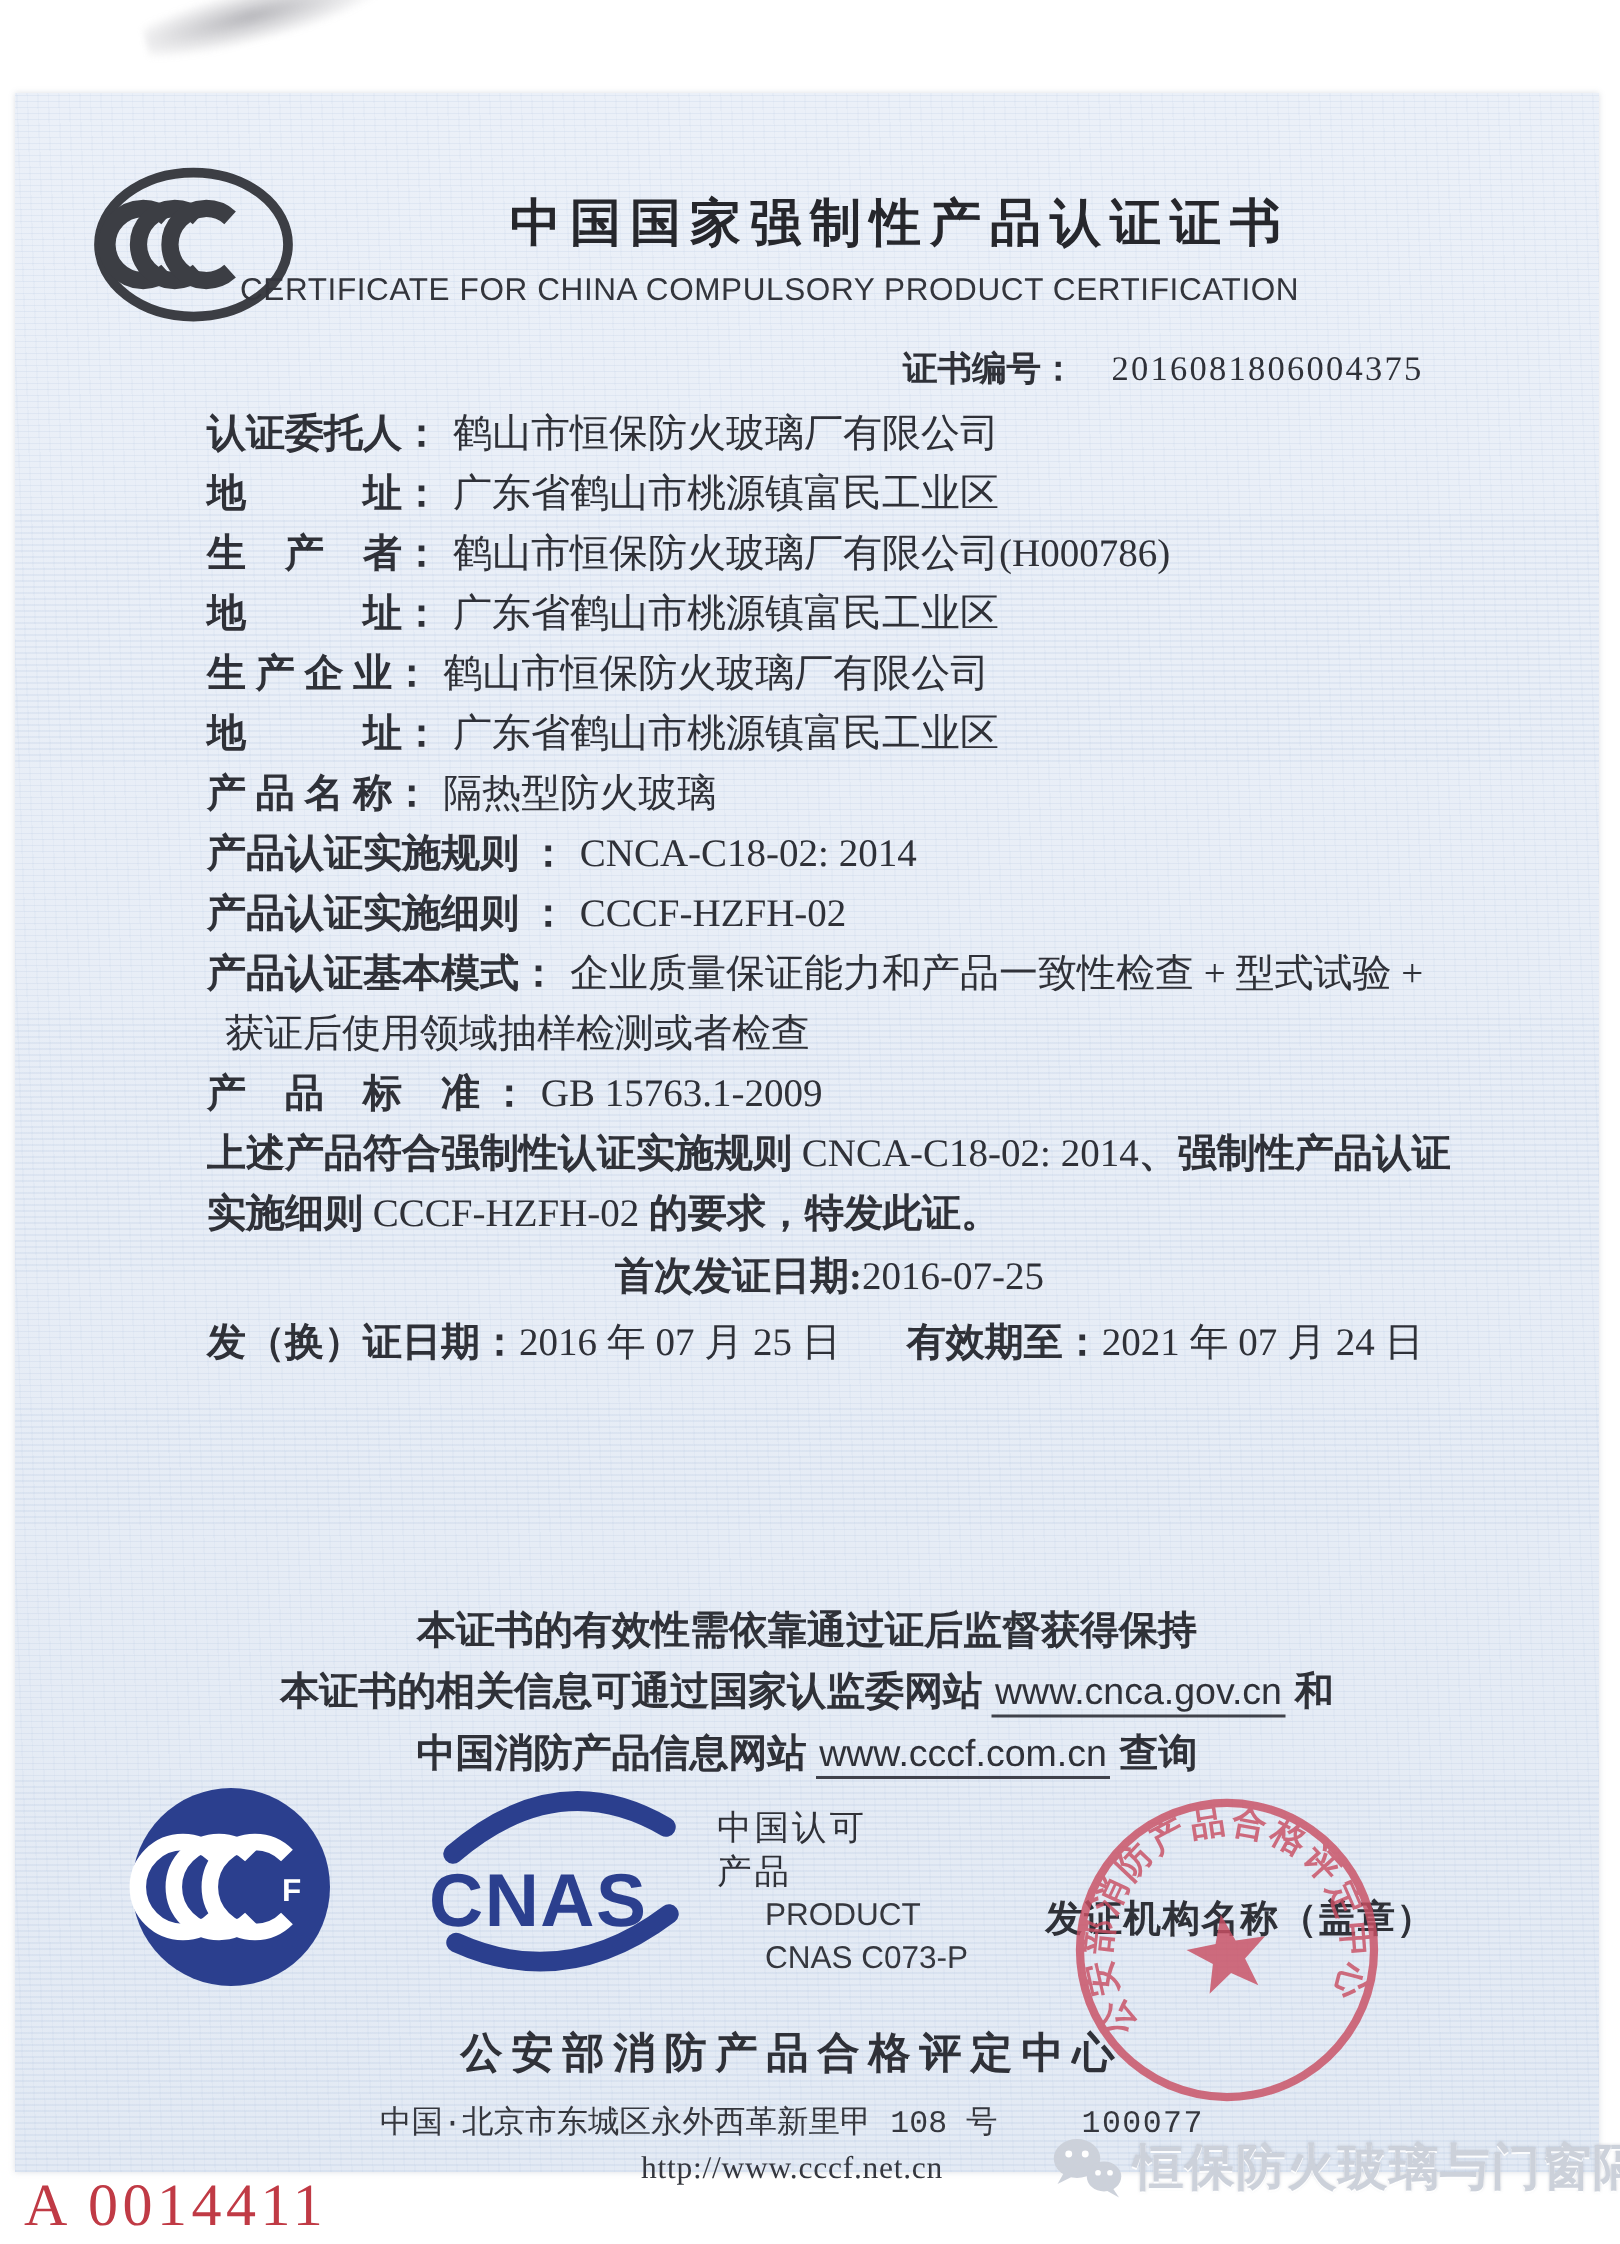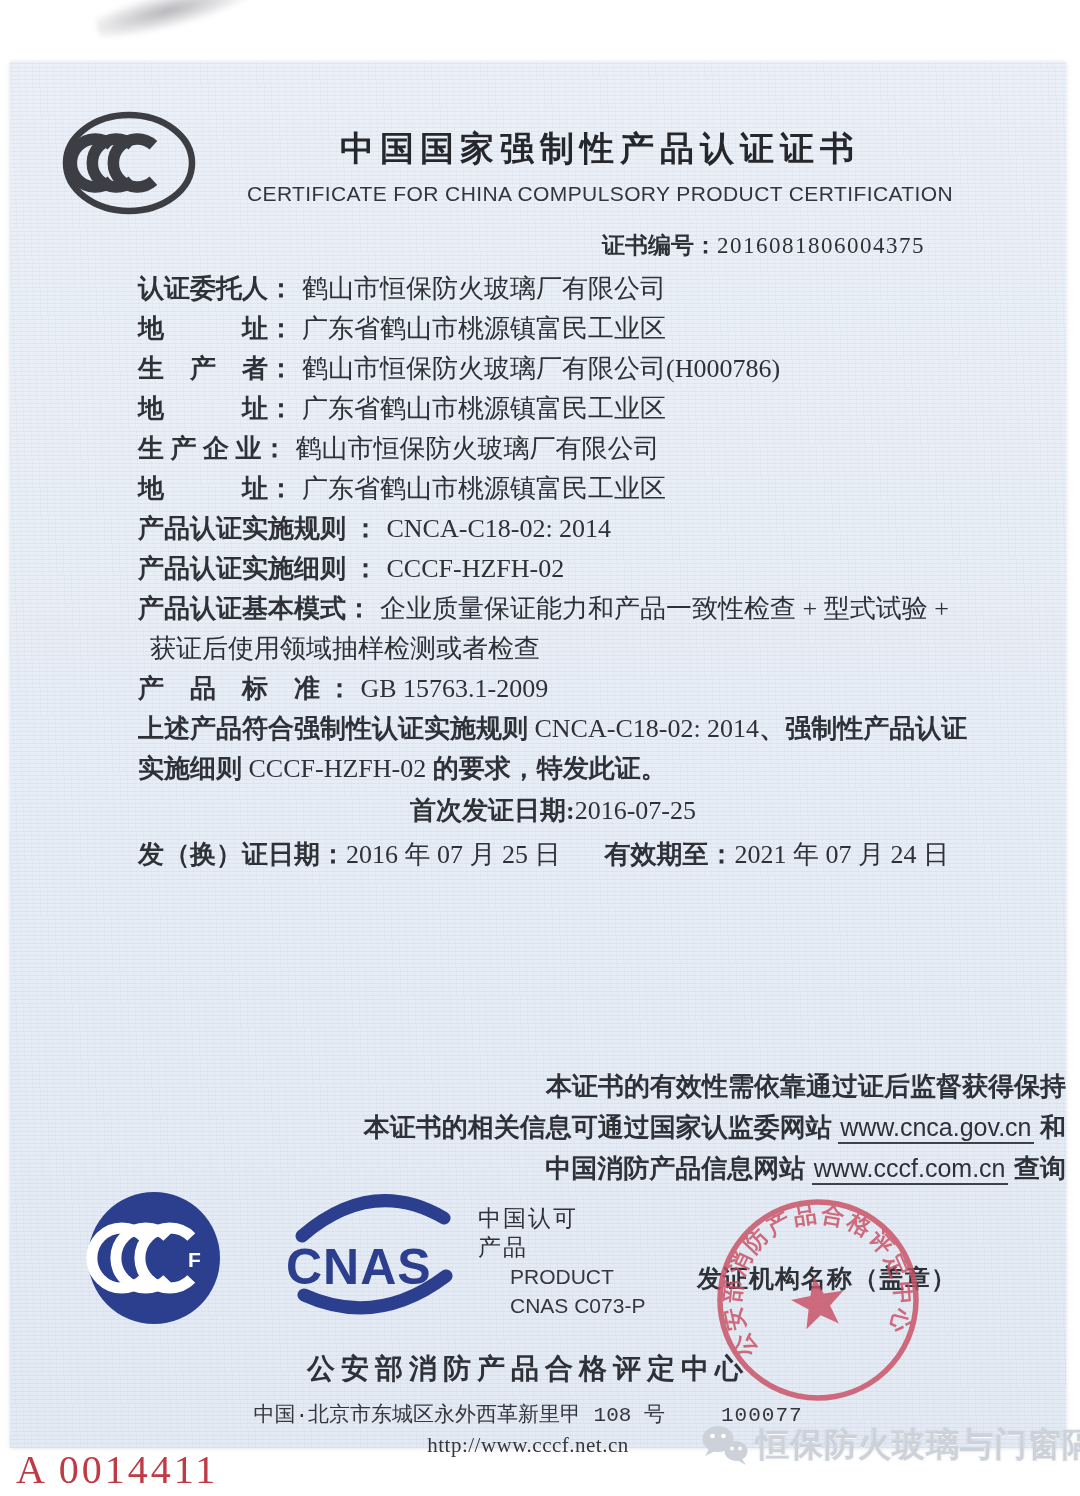--- a/index.html
+++ b/index.html
@@ -31,39 +31,39 @@
       linear-gradient(180deg,#ebf0f8 0%,#e7edf6 55%,#e3eaf4 100%);
     box-shadow:0 0 4px rgba(120,130,150,.25);
   }
   
   .ccc-mark{position:absolute;left:44px;top:44px;}
   .title{
     position:absolute;left:190px;top:64px;width:800px;text-align:center;
     font-size:34px;font-weight:700;letter-spacing:6px;color:#26272c;white-space:nowrap;
   }
   .subtitle{
-    position:absolute;left:150px;top:120px;width:880px;text-align:center;
+    position:absolute;left:150px;top:120px;width:880px;
     font-family:"Liberation Sans","DejaVu Sans",sans-serif;
     font-size:21px;color:#33353c;letter-spacing:.4px;white-space:nowrap;
   }
   .certno{position:absolute;left:592px;top:168px;font-size:23px;white-space:nowrap;}
-  .certno .num{letter-spacing:1.5px;}
+  .certno .num{letter-spacing:1.5px;margin-left:24px;}
   
   .body{position:absolute;left:128px;top:207px;width:830px;font-size:26px;}
   .row{height:40px;line-height:40px;white-space:nowrap;}
   .lbl{font-weight:700;}
   .val{margin-left:8px;}
   .val.plain{margin-left:12px;}
   .indent{padding-left:74px;}
   .center-row{text-align:center;margin-top:2px;}
   .dates-row{margin-top:4px;}
   .gap-lg{display:inline-block;width:44px;}
   
   .notes{position:absolute;left:0;top:1004px;width:1056px;text-align:center;font-size:26px;}
-  .notes .nrow{height:41px;line-height:41px;white-space:nowrap;text-align:right;}
+  .notes .nrow{height:41px;line-height:41px;white-space:nowrap;}
   .nb{font-weight:700;}
   .url{
     font-weight:400;font-family:"Liberation Sans","DejaVu Sans",sans-serif;font-size:25px;
     border-bottom:2px solid #40424a;padding:0 2px 1px 2px;
   }
   
   .cccf-logo{position:absolute;left:74px;top:1126px;}
   .cnas-logo{position:absolute;left:270px;top:1130px;}
   .acc-text{position:absolute;left:468px;top:1142px;line-height:29px;white-space:nowrap;}
   .acc-cjk{font-size:23px;letter-spacing:2px;}
@@ -114,20 +114,21 @@
       <span class="lbl">证书编号：</span><span class="num">2016081806004375</span>
     </div>
 
     <div class="body">
       <div class="row"><span class="lbl">认证委托人：</span><span class="val">鹤山市恒保防火玻璃厂有限公司</span></div>
       <div class="row"><span class="lbl">地　　　址：</span><span class="val">广东省鹤山市桃源镇富民工业区</span></div>
       <div class="row"><span class="lbl">生　产　者：</span><span class="val">鹤山市恒保防火玻璃厂有限公司(H000786)</span></div>
       <div class="row"><span class="lbl">地　　　址：</span><span class="val">广东省鹤山市桃源镇富民工业区</span></div>
       <div class="row"><span class="lbl">生 产 企 业：</span><span class="val">鹤山市恒保防火玻璃厂有限公司</span></div>
       <div class="row"><span class="lbl">地　　　址：</span><span class="val">广东省鹤山市桃源镇富民工业区</span></div>
+      <div class="row"><span class="lbl">产 品 名 称：</span><span class="val">隔热型防火玻璃</span></div>
       <div class="row"><span class="lbl">产品认证实施规则 ：</span><span class="val">CNCA-C18-02: 2014</span></div>
       <div class="row"><span class="lbl">产品认证实施细则 ：</span><span class="val">CCCF-HZFH-02</span></div>
       <div class="row"><span class="lbl">产品认证基本模式：</span><span class="val">企业质量保证能力和产品一致性检查 + 型式试验 +</span></div>
       <div class="row"><span class="val plain">获证后使用领域抽样检测或者检查</span></div>
       <div class="row"><span class="lbl">产　品　标　准 ：</span><span class="val">GB 15763.1-2009</span></div>
       <div class="row"><span class="lbl">上述产品符合强制性认证实施规则 </span><span>CNCA-C18-02: 2014</span><span class="lbl">、强制性产品认证</span></div>
       <div class="row"><span class="lbl">实施细则 </span><span>CCCF-HZFH-02 </span><span class="lbl">的要求，特发此证。</span></div>
       <div class="row center-row"><span class="lbl">首次发证日期:</span><span>2016-07-25</span></div>
       <div class="row dates-row"><span class="lbl">发（换）证日期：</span><span>2016 年 07 月 25 日</span><span class="gap-lg"></span><span class="lbl">有效期至：</span><span>2021 年 07 月 24 日</span></div>
     </div>

